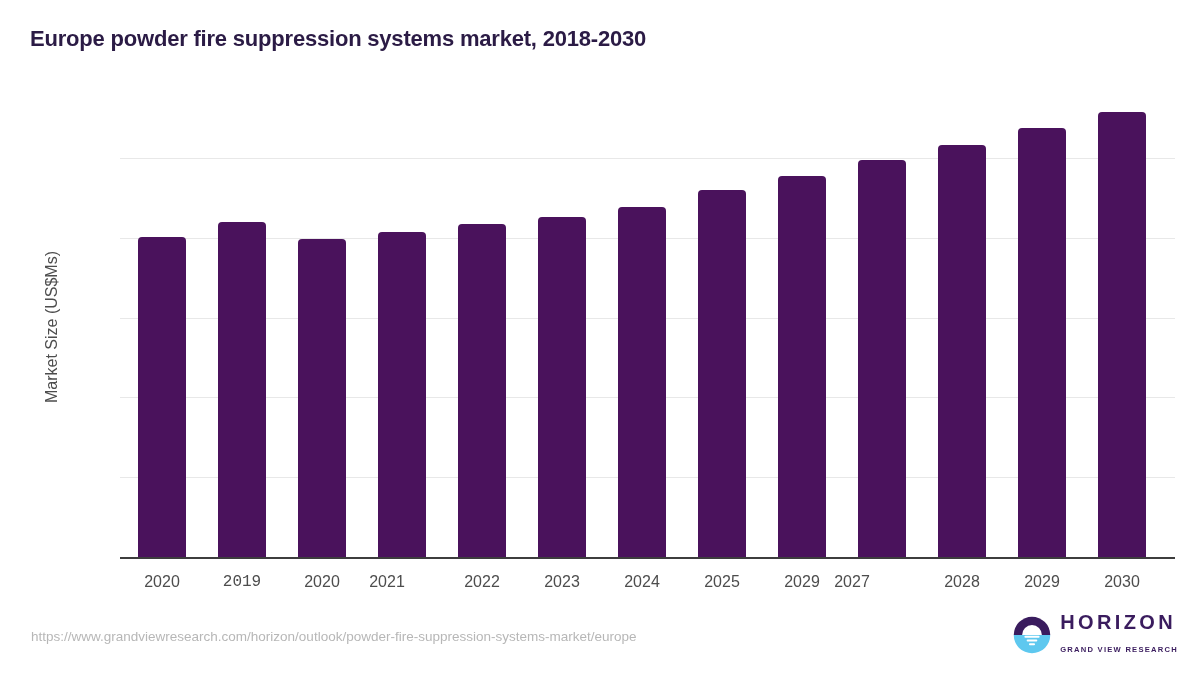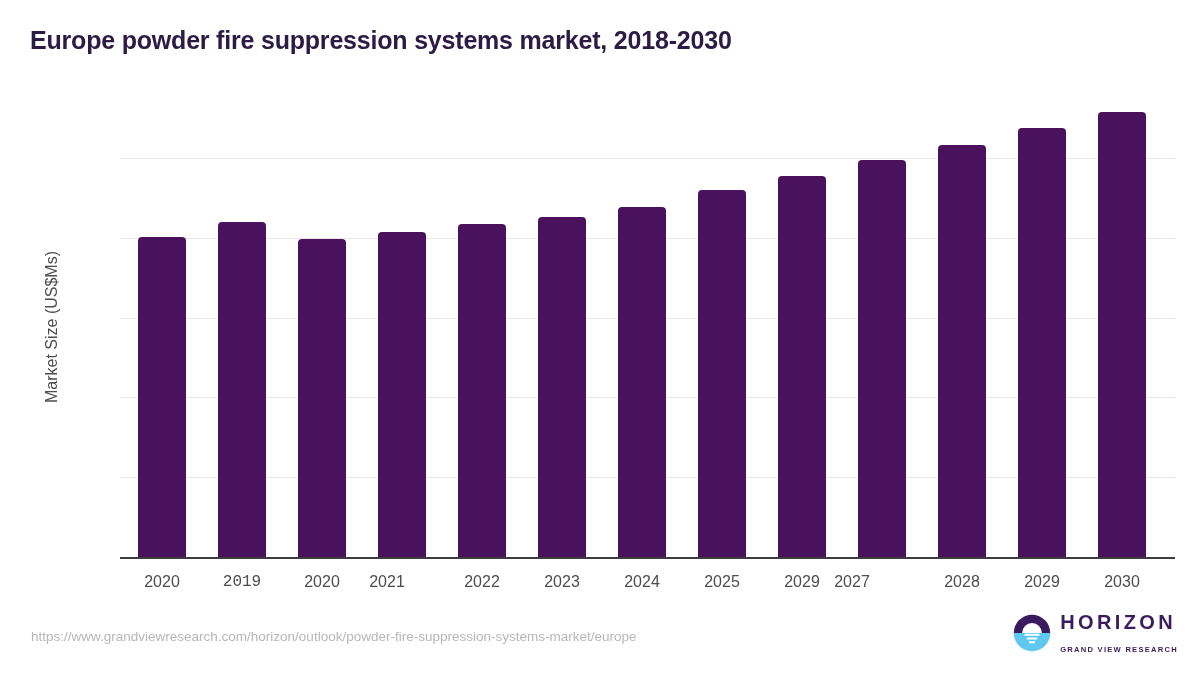--- a/index.html
+++ b/index.html
@@ -14,21 +14,21 @@
     background: #ffffff;
     border-radius: 10px;
     overflow: hidden;
     font-family: "Liberation Sans", sans-serif;
     box-sizing: border-box;
   }
   #chart-title {
     position: absolute;
     left: 30px;
     top: 26px;
-    font-size: 25px;
+    font-size: 22px;
     font-weight: bold;
     color: #2b1b45;
     letter-spacing: -0.2px;
     white-space: nowrap;
   }
   
   #plot-area {
     position: absolute;
     left: 120px;
     top: 95px;
@@ -97,21 +97,21 @@
     top: 629px;
     font-size: 13.5px;
     color: #b7b7b7;
     white-space: nowrap;
   }
   #logo {
     position: absolute;
     right: 22px;
     top: 612px;
     display: flex;
-    align-items: center;
+    align-items: flex-end;
     gap: 9px;
   }
   #logo-mark {
     width: 38px;
     height: 38px;
     flex: 0 0 auto;
   }
   #logo-text {
     display: flex;
     flex-direction: column;

